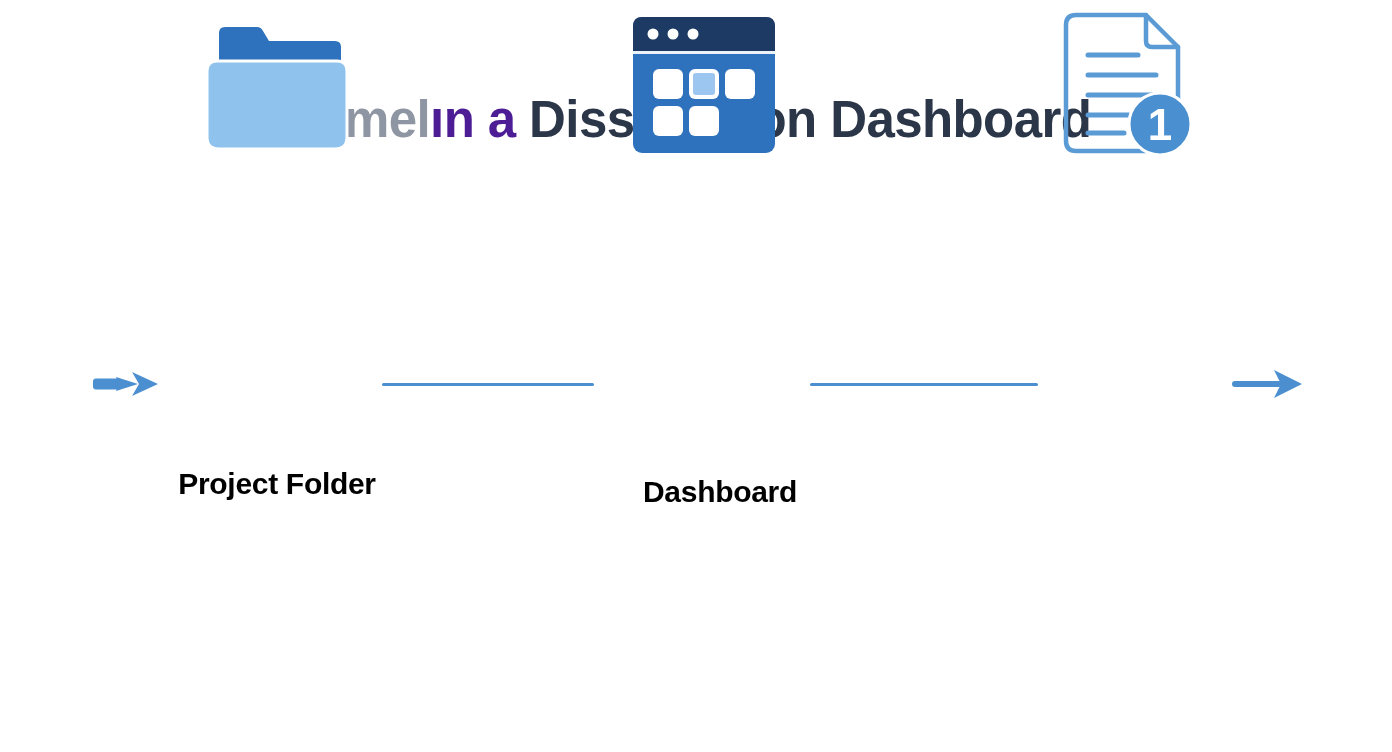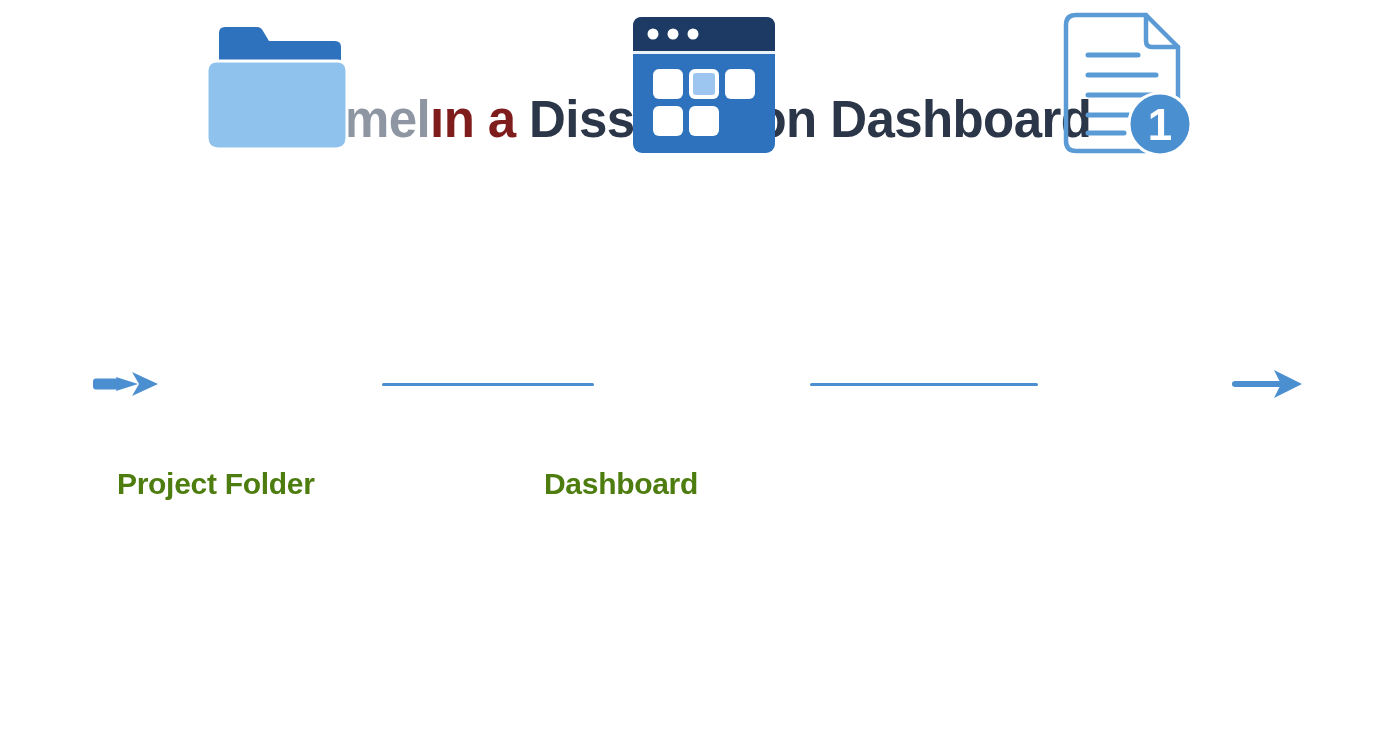--- a/index.html
+++ b/index.html
@@ -36,21 +36,21 @@
     display: inline-block;
     font-size: 51px;
     font-weight: 700;
     letter-spacing: -0.6px;
     line-height: 1.1;
   }
   .title .t-faded {
     color: #8f96a3;
   }
   .title .t-faded-2 {
-    color: #7f1d1d;
+    color: #4c1d95;
   }
   .title .t-main {
     color: #2b3648;
   }
 
   .node {
     position: absolute;
     width: 220px;
     height: 170px;
   }
@@ -62,35 +62,35 @@
     height: 165px;
     display: flex;
     align-items: center;
     justify-content: center;
   }
 
   .node-label {
     position: absolute;
     top: 466px;
     width: 320px;
-    text-align: left;
+    text-align: center;
     font-size: 30px;
     font-weight: 700;
-    color: #4d7c0f;
+    color: #000000;
     letter-spacing: -0.3px;
     line-height: 1.2;
   }
 
   
   #node-folder     { left: 167px; }
   #node-dashboard  { left: 594px; }
   #node-components { left: 1014px; }
 
   #label-folder     { left: 117px; }
-  #label-dashboard  { left: 544px; }
+  #label-dashboard  { left: 560px; margin-top: 8px; }
   #label-components { left: 964px; }
 
   
   .connector {
     position: absolute;
     top: 383px;
     height: 3px;
     background: #4b8fd0;
     border-radius: 2px;
   }

